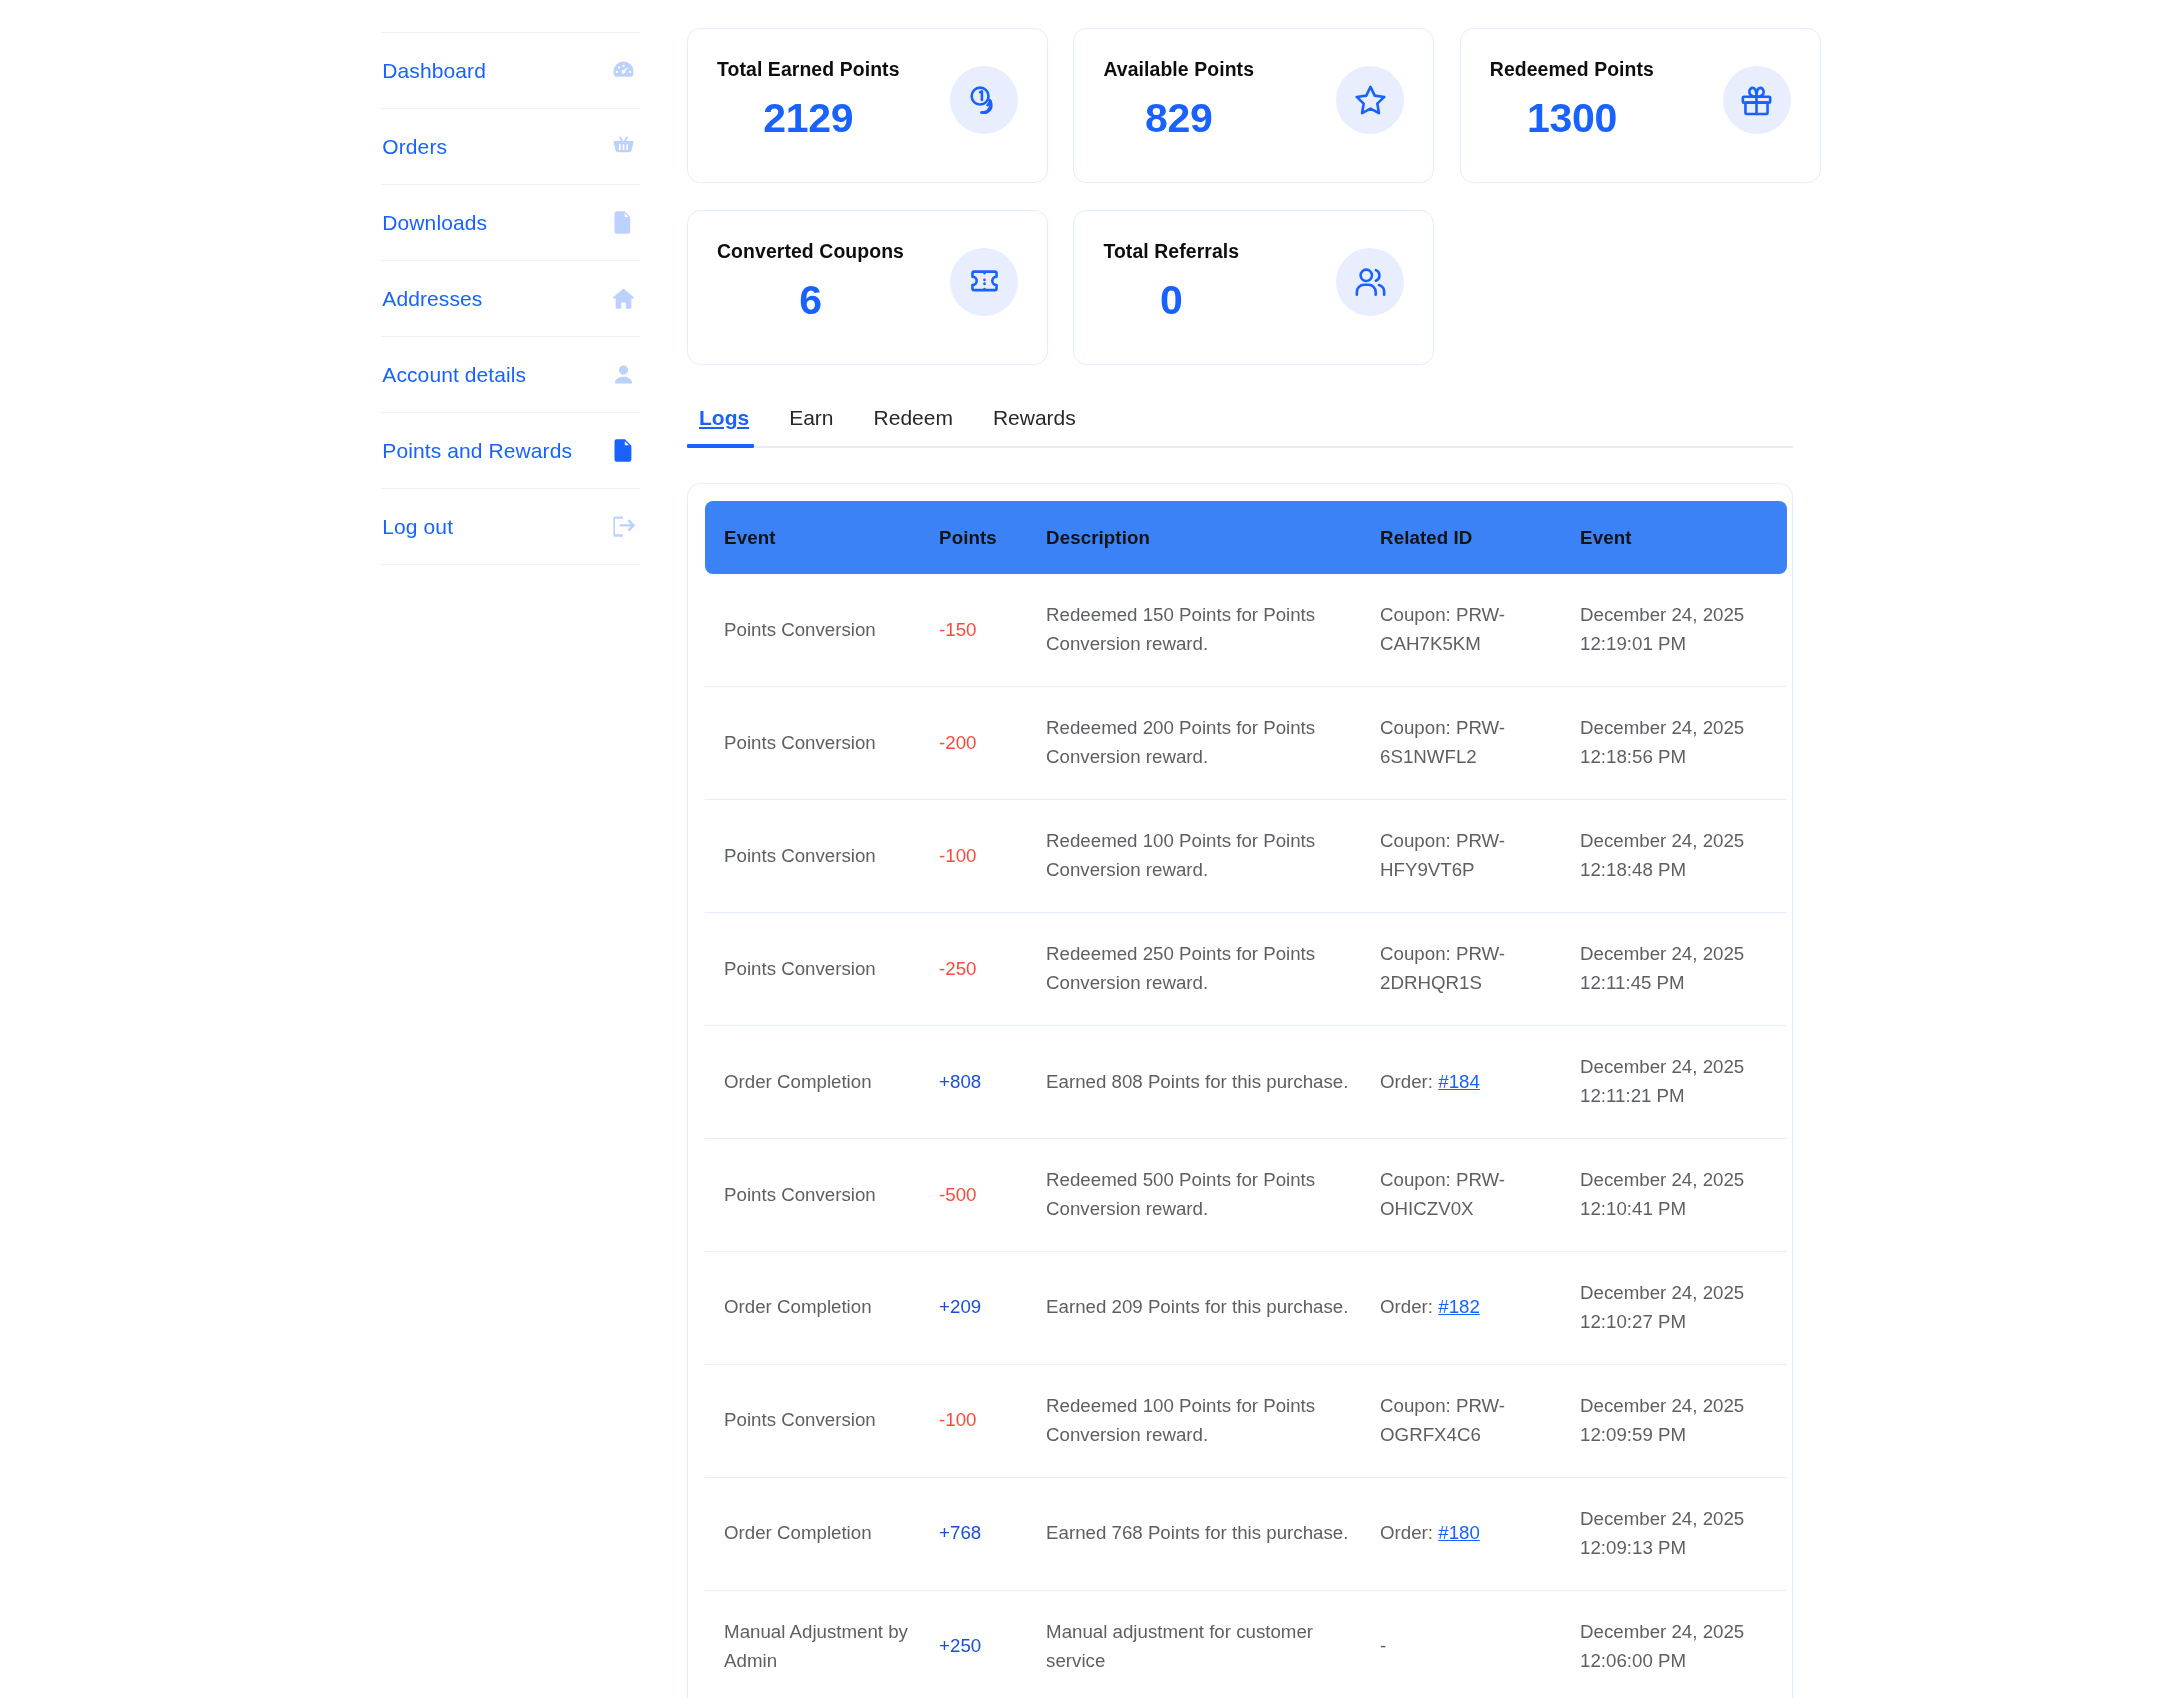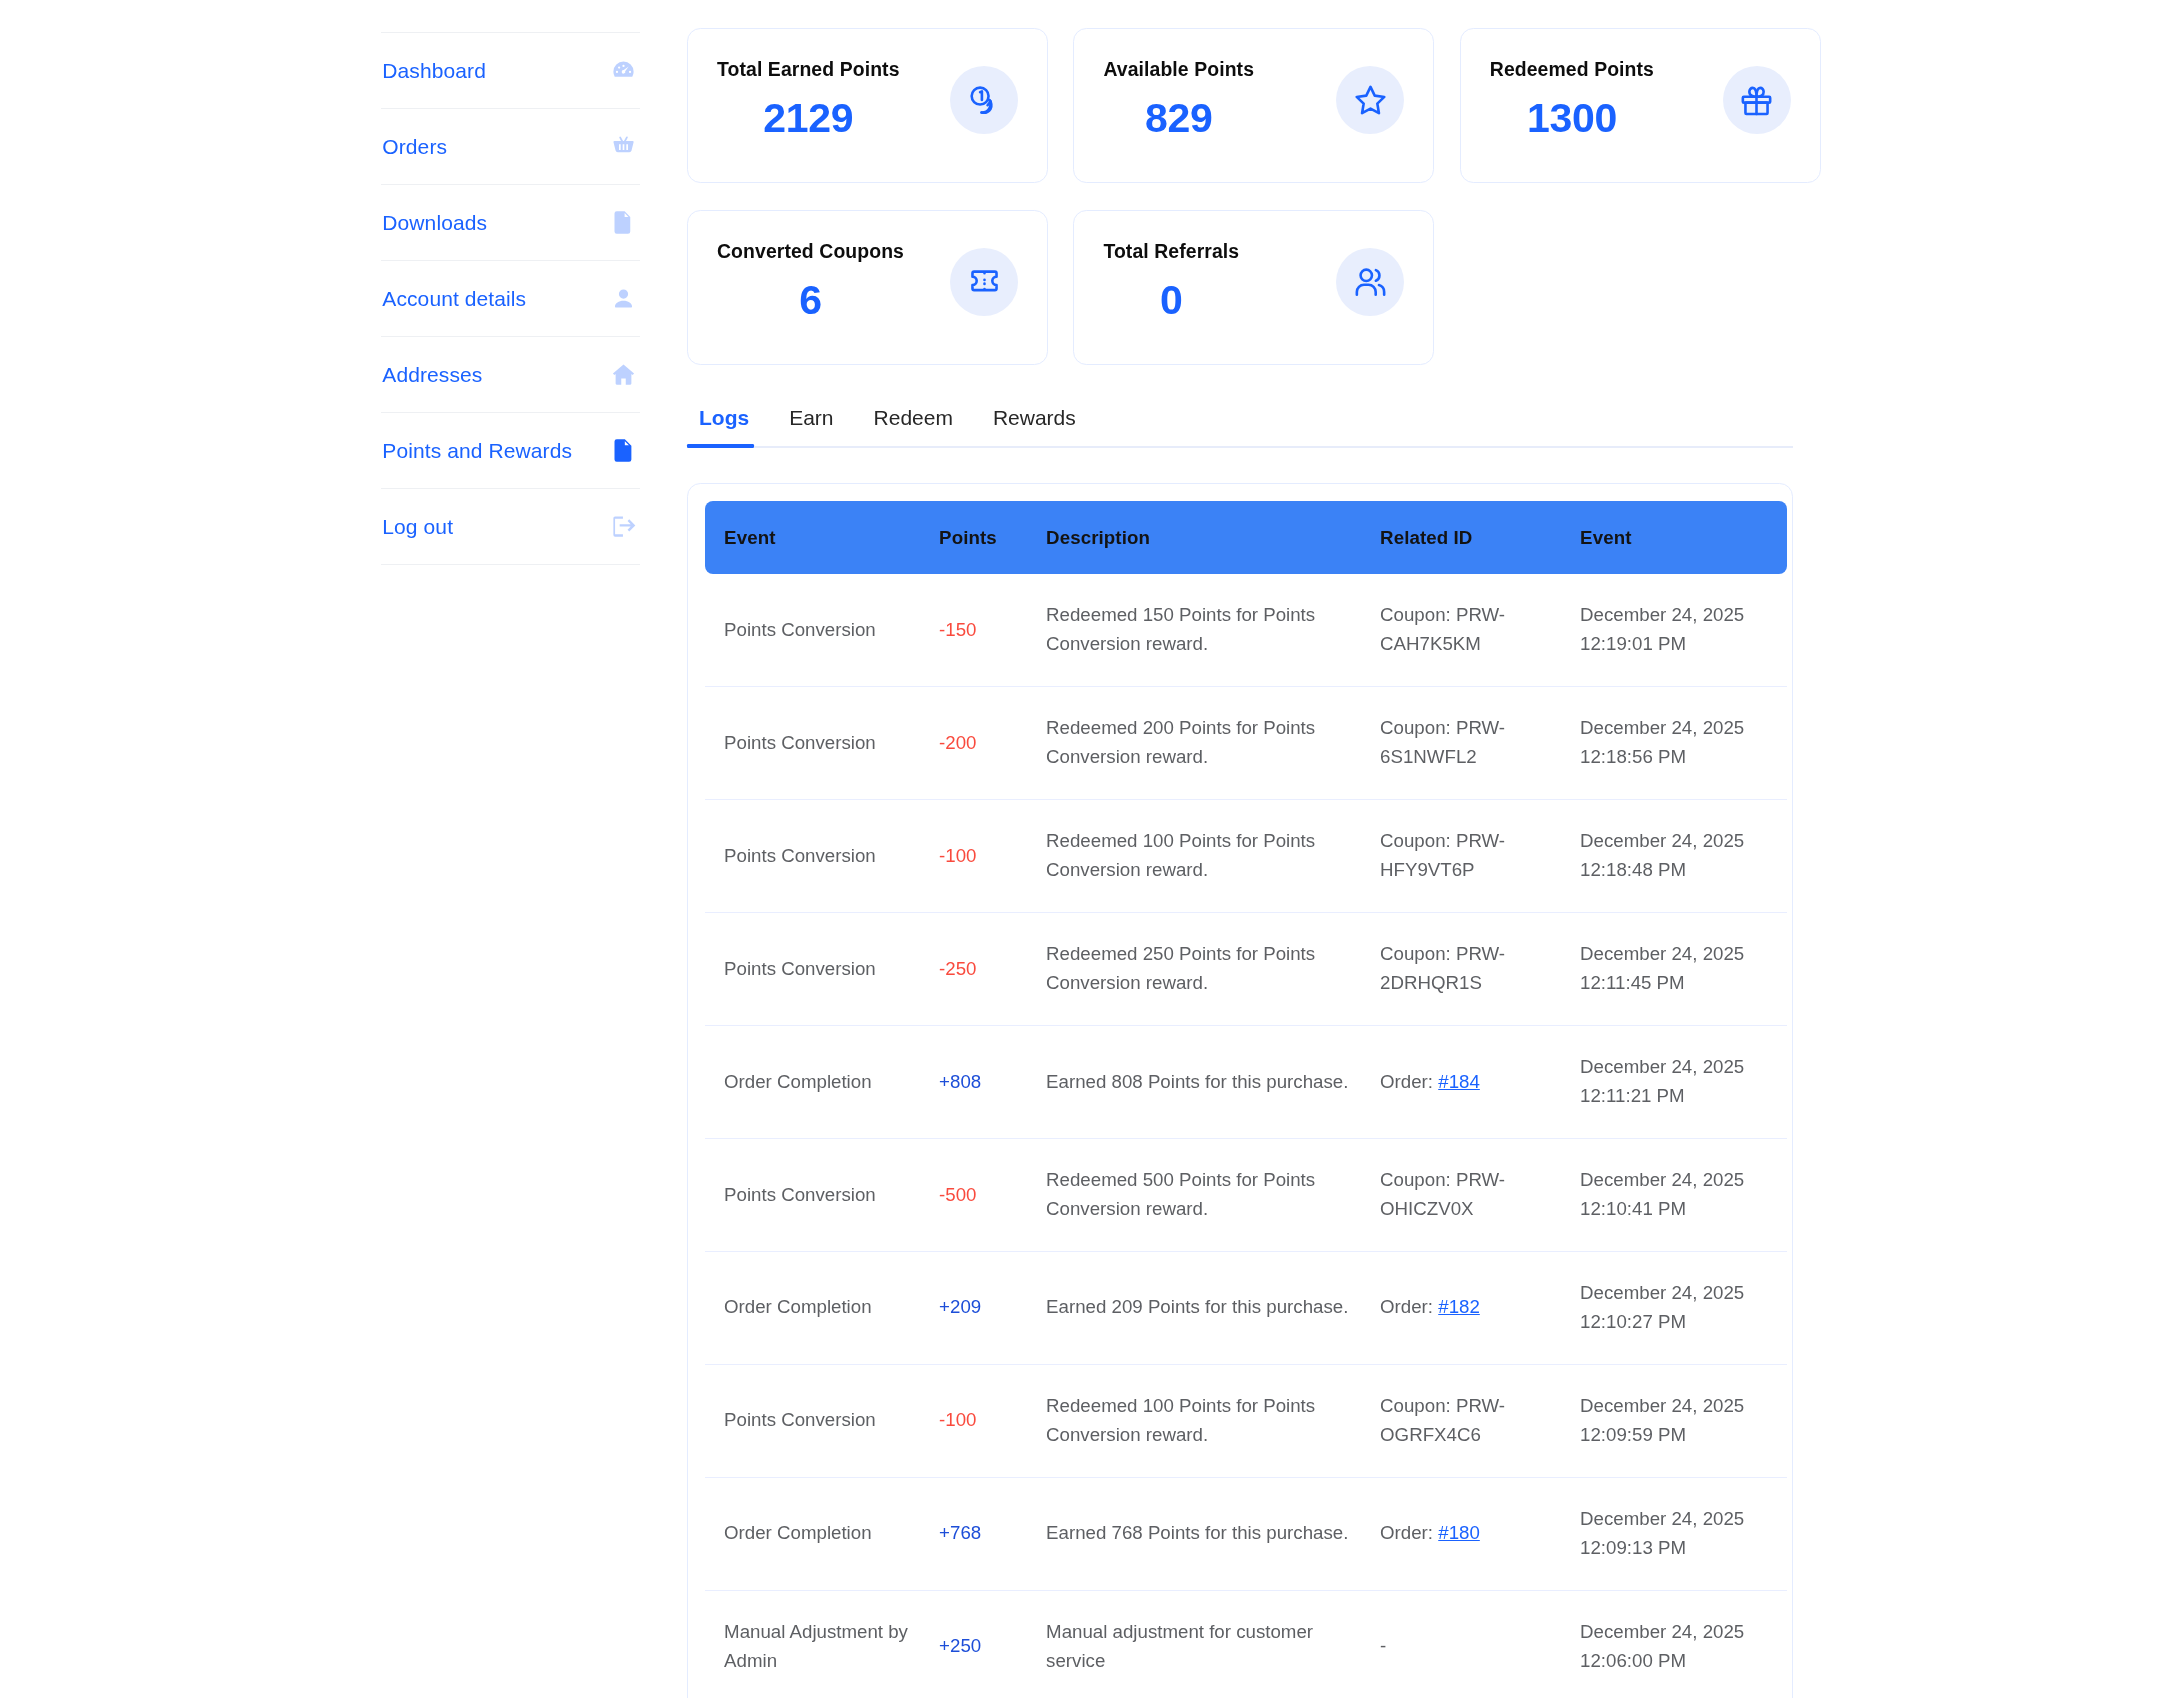--- a/index.html
+++ b/index.html
@@ -112,21 +112,21 @@
   }
   .tab {
     font-size: 21px;
     color: #272727;
     padding: 0 20px 16px 20px;
     cursor: pointer;
     position: relative;
     white-space: nowrap;
   }
   .tab:first-child { padding-left: 12px; }
-  .tab.active { color: #1a62ff; font-weight: bold; }
+  .tab.active { color: #1a62ff; font-weight: bold; text-decoration: underline; }
   .tab.active::after {
     content: "";
     position: absolute;
     left: 0; right: 14.7px;
     bottom: -2px;
     height: 4px;
     background: #1a62ff;
     border-radius: 1.3px;
   }
 
@@ -200,32 +200,32 @@
         </li>
         <li class="nav-item">
           <span class="nav-label">Downloads</span>
           <span class="nav-ic">
             <svg viewBox="0 0 24 24" fill="#bdd1ff" xmlns="http://www.w3.org/2000/svg">
               <path d="M6 2h7l5 5v13a2 2 0 01-2 2H6a2 2 0 01-2-2V4a2 2 0 012-2zm7 1.6V7h3.4L13 3.6zM9 3h1.6v1.2H9V3zm1.6 1.2h1.2v1.2h-1.2V4.2zM9 5.4h1.6v1.2H9V5.4zm1.6 1.2h1.2v1.2h-1.2V6.6zM9 7.8h1.6V9H9V7.8zm1.6 1.2h1.2v1.2h-1.2V9zM9 10.2h1.6v1.2H9v-1.2zm0 2.1h2.8v3.6H9v-3.6zm.9.9v1.8h1v-1.8h-1z"></path>
             </svg>
           </span>
         </li>
         <li class="nav-item">
+          <span class="nav-label">Addresses</span>
+          <span class="nav-ic">
+            <svg viewBox="0 0 24 24" fill="#bdd1ff" xmlns="http://www.w3.org/2000/svg">
+              <path d="M12 3.1L2.6 11l1.3 1.5L5 11.6V20a1 1 0 001 1h4v-5.4h4V21h4a1 1 0 001-1v-8.4l1.1.9 1.3-1.5L12 3.1z"></path>
+            </svg>
+          </span>
+        </li>
+        <li class="nav-item">
           <span class="nav-label">Account details</span>
           <span class="nav-ic">
             <svg viewBox="0 0 24 24" fill="#bdd1ff" xmlns="http://www.w3.org/2000/svg">
               <path d="M12 12.2a4.1 4.1 0 100-8.2 4.1 4.1 0 000 8.2zM12 14c-4.2 0-7.6 2.3-7.6 5.1 0 .5.4.9.9.9h13.4c.5 0 .9-.4.9-.9C19.6 16.3 16.2 14 12 14z"></path>
-            </svg>
-          </span>
-        </li>
-        <li class="nav-item">
-          <span class="nav-label">Addresses</span>
-          <span class="nav-ic">
-            <svg viewBox="0 0 24 24" fill="#bdd1ff" xmlns="http://www.w3.org/2000/svg">
-              <path d="M12 3.1L2.6 11l1.3 1.5L5 11.6V20a1 1 0 001 1h4v-5.4h4V21h4a1 1 0 001-1v-8.4l1.1.9 1.3-1.5L12 3.1z"></path>
             </svg>
           </span>
         </li>
         <li class="nav-item">
           <span class="nav-label">Points and Rewards</span>
           <span class="nav-ic">
             <svg viewBox="0 0 24 24" fill="#1a62ff" xmlns="http://www.w3.org/2000/svg">
               <path d="M6 2h7.2L19 7.8V20a2 2 0 01-2 2H6a2 2 0 01-2-2V4a2 2 0 012-2zm7.2 1.8v3.6h3.6l-3.6-3.6zM7.6 11.3h8.8v1.5H7.6v-1.5zm0 2.9h8.8v1.5H7.6v-1.5zm0 2.9h6.1v1.5H7.6v-1.5z"></path>
             </svg>
           </span>

